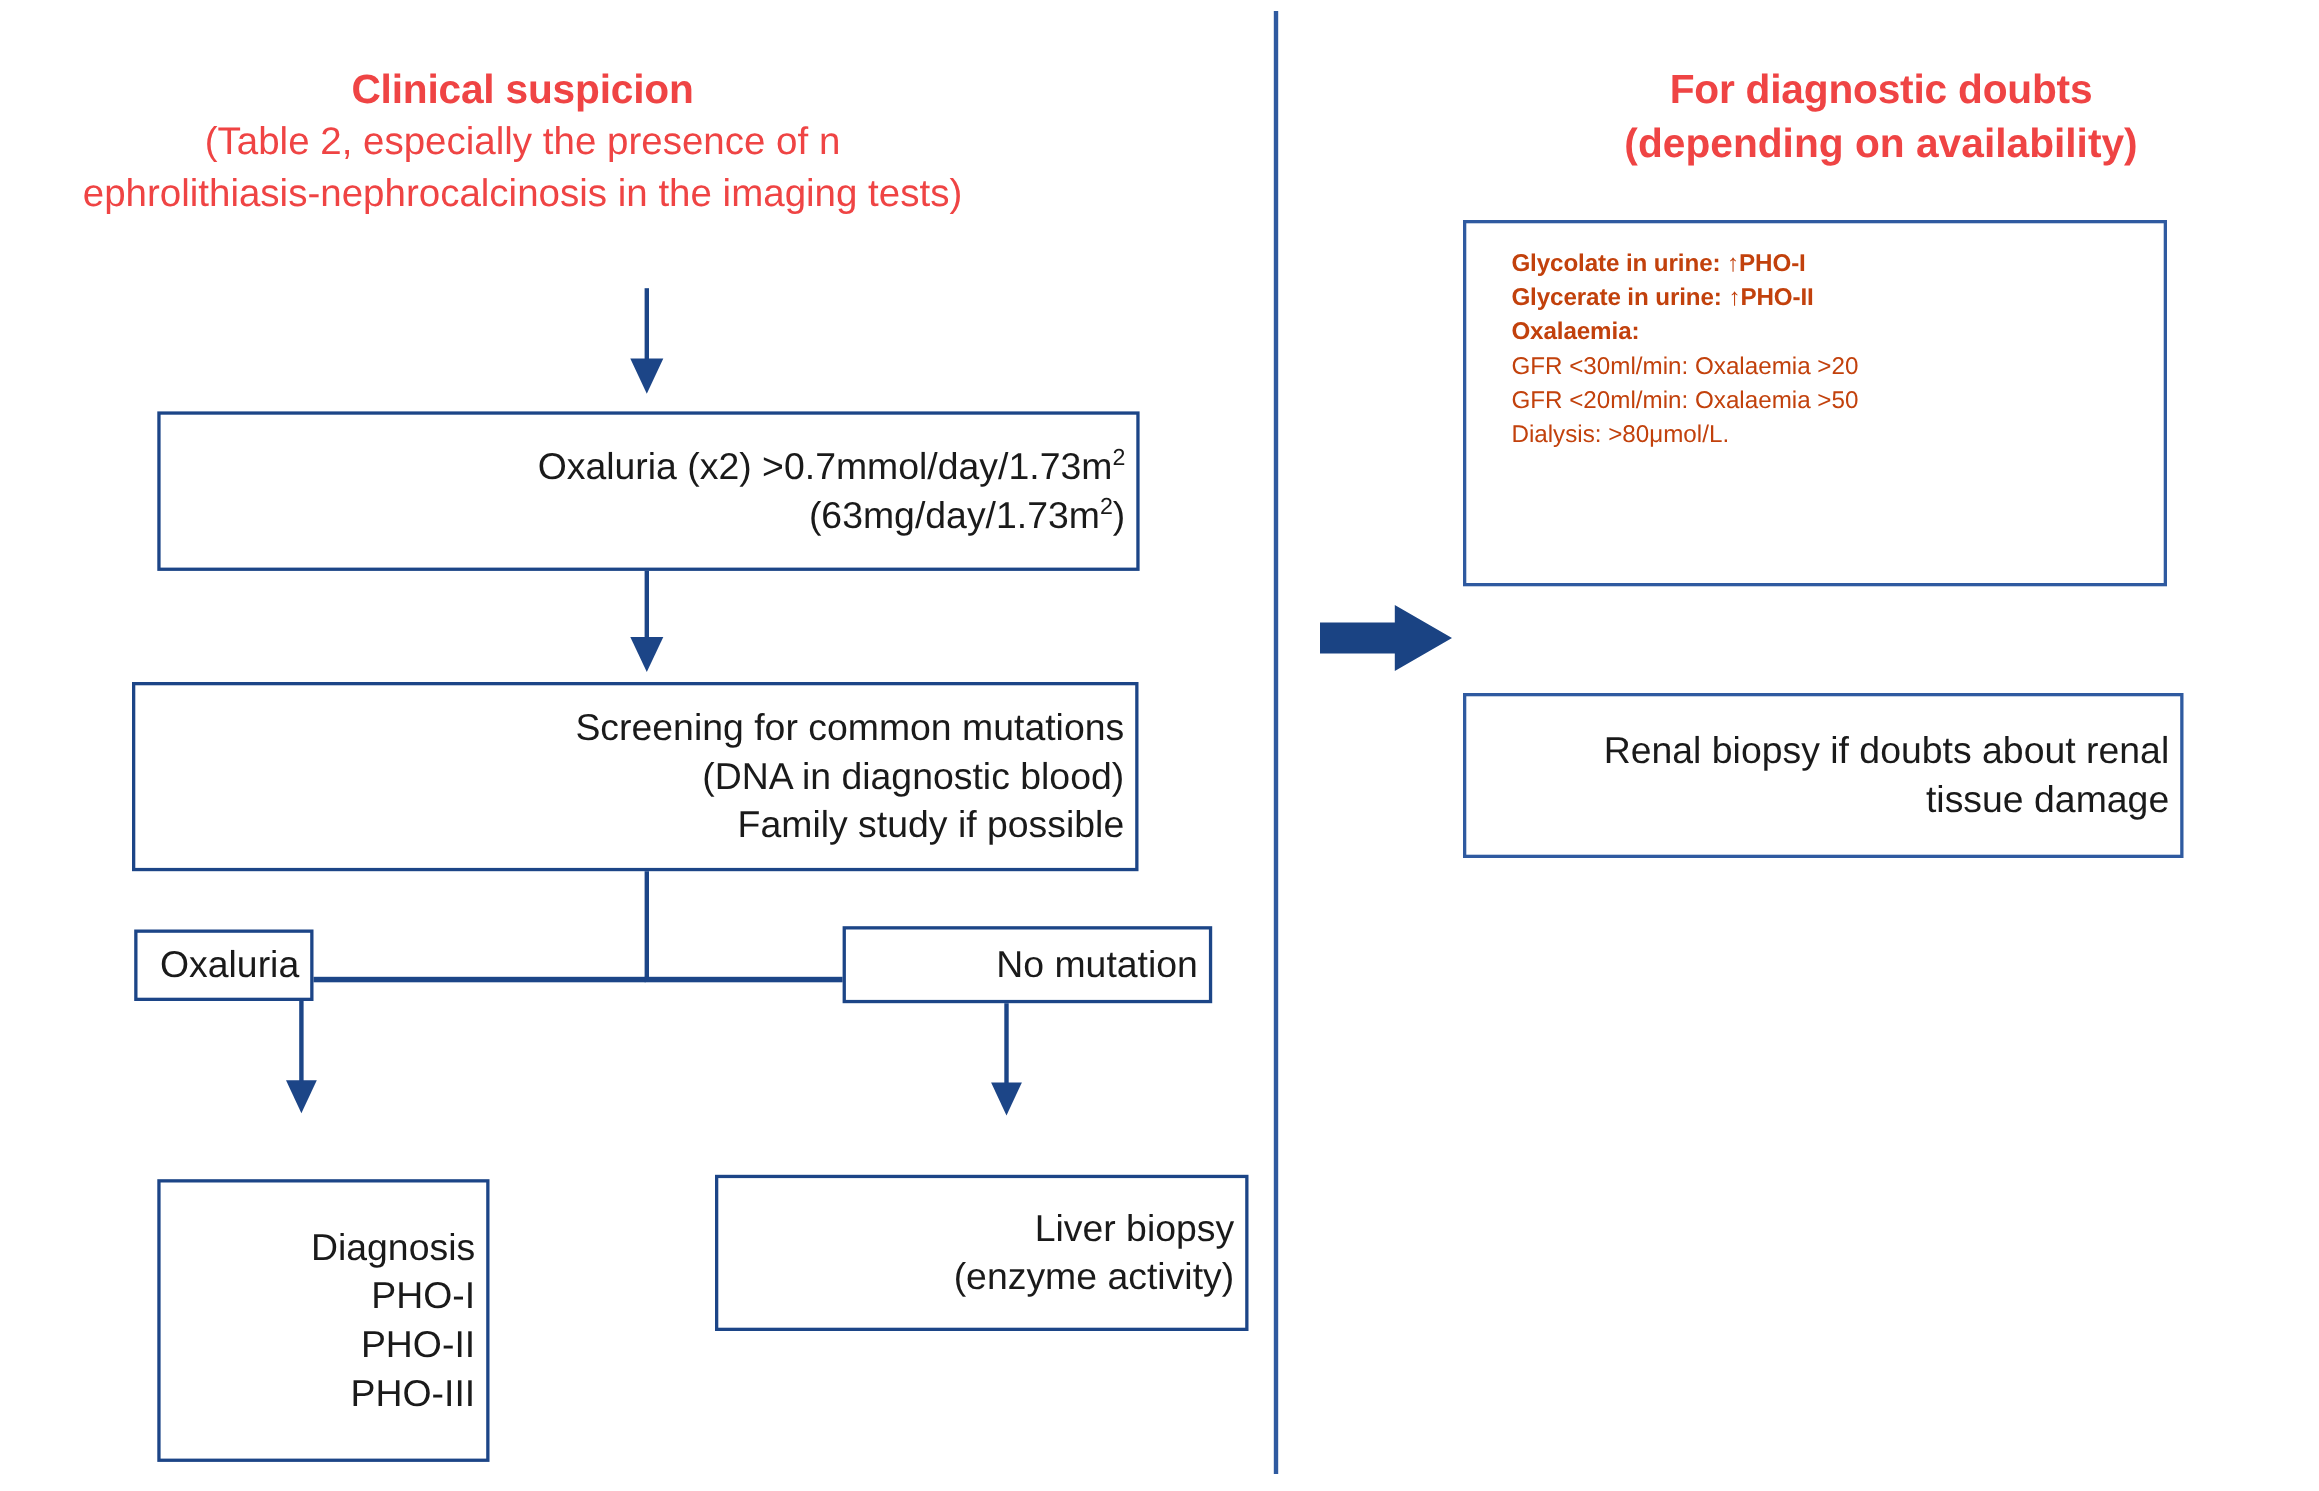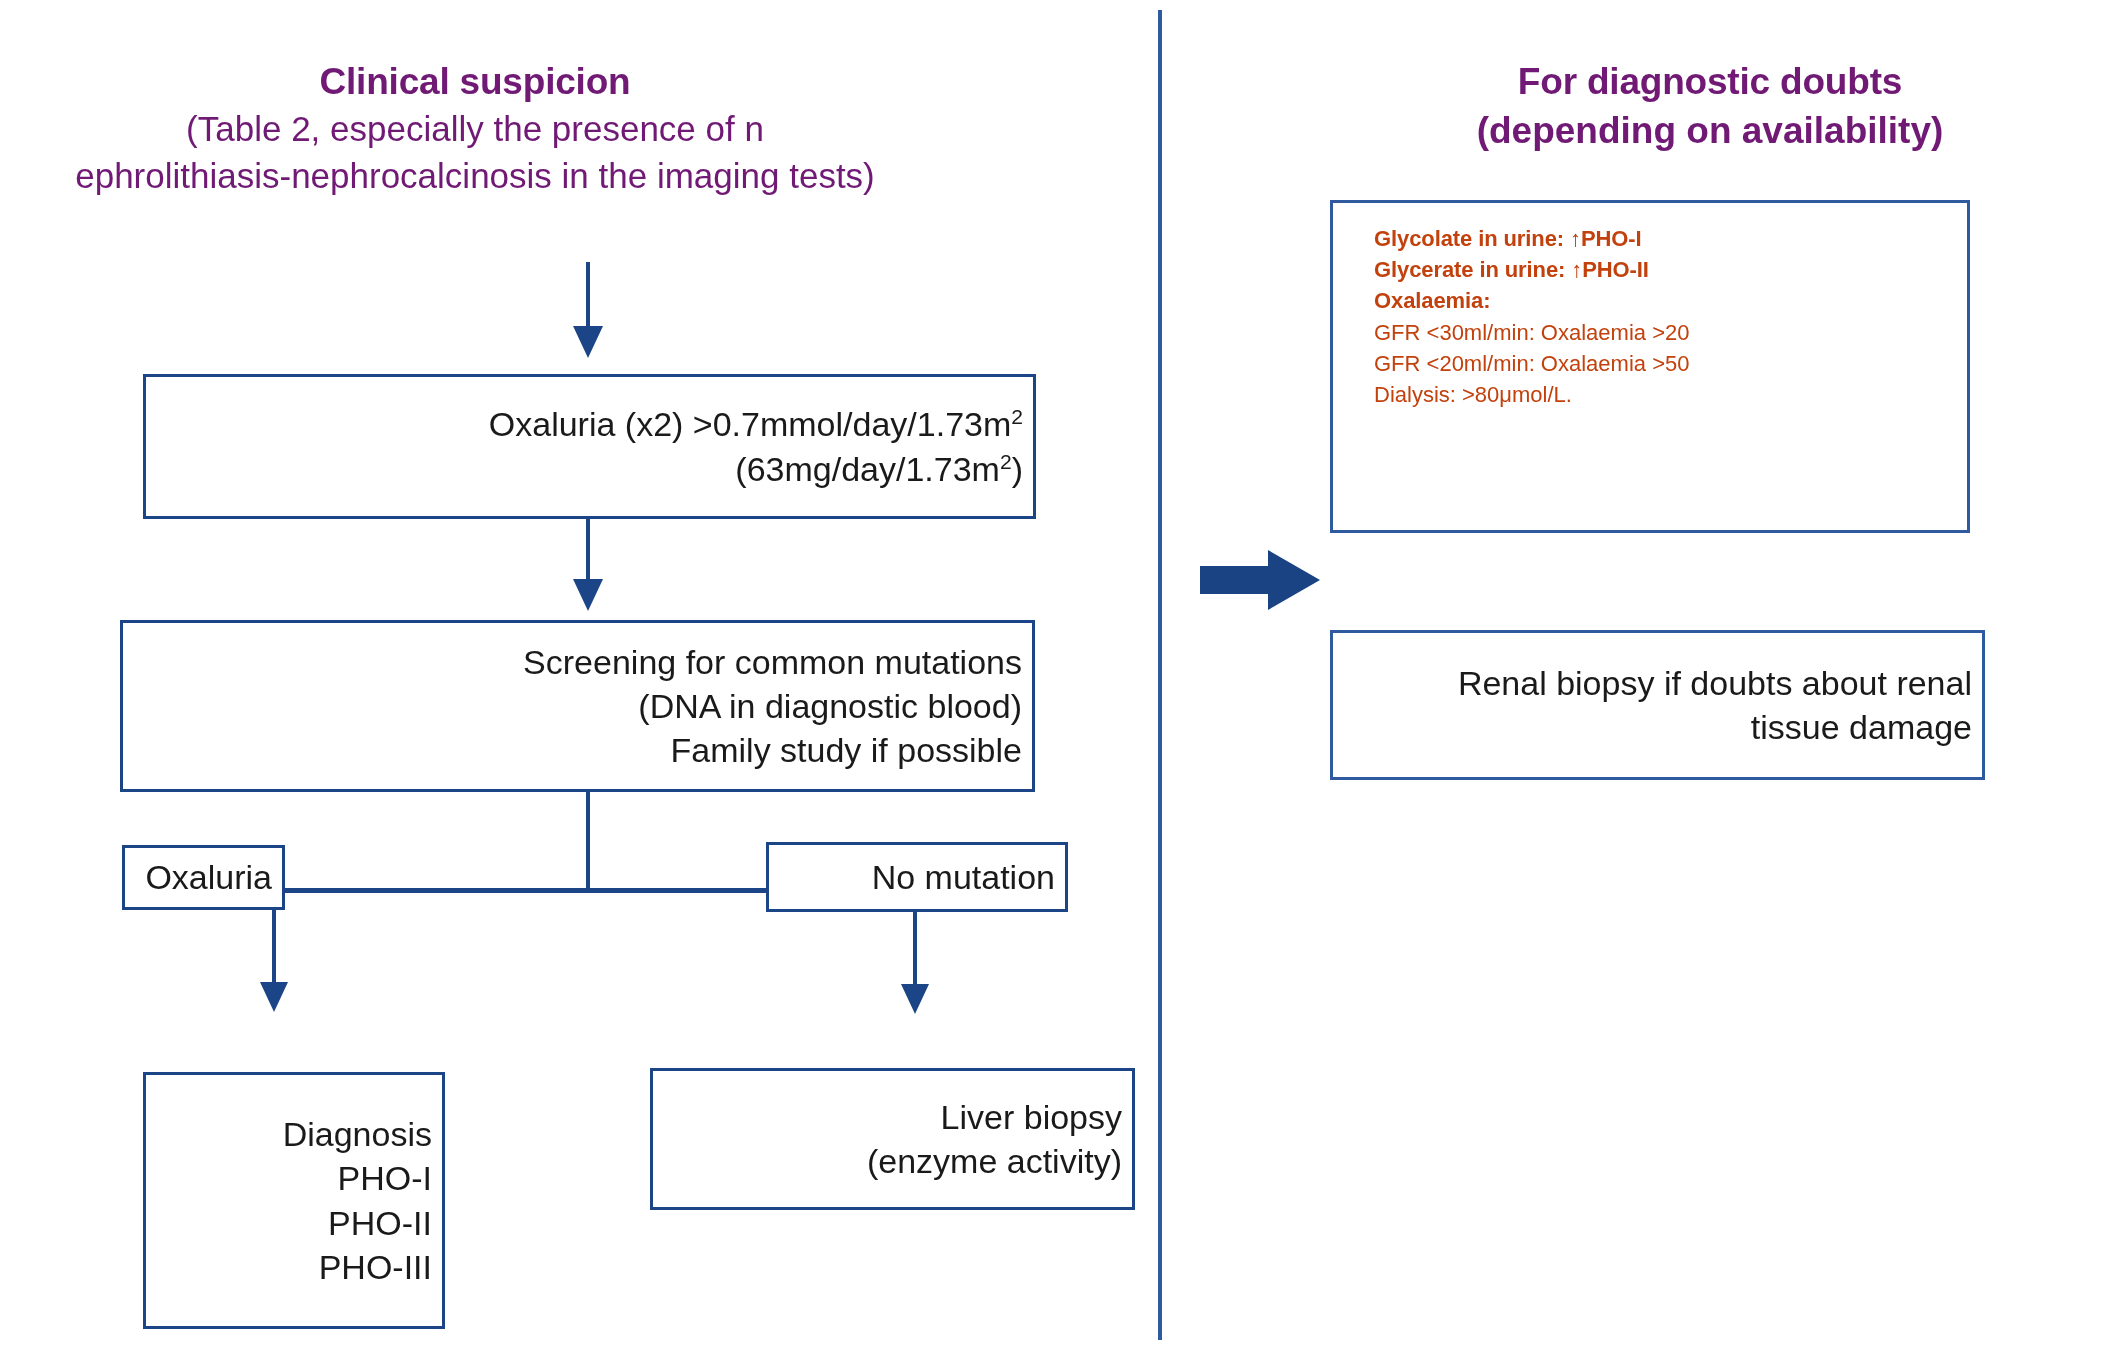--- a/index.html
+++ b/index.html
@@ -40,21 +40,21 @@
   }
   .box .l {
     display: block;
     white-space: nowrap;
   }
 
   
   .heading {
     position: absolute;
     text-align: center;
-    color: #701a75;
+    color: #ef4444;
   }
   .heading .title {
     display: block;
     font-weight: bold;
     font-size: 37px;
     line-height: 1.30;
     letter-spacing: -0.2px;
   }
   .heading .sub {
     display: block;
@@ -164,21 +164,21 @@
   <div class="vline" style="left:586px; top:792px; height:100px;"></div>
   <div class="hline" style="left:283px; top:888px; width:304px;"></div>
   <div class="hline" style="left:586px; top:888px; width:183px;"></div>
 
   <div class="box" style="left:122px; top:845px; width:163px; height:65px; font-size:34px;">
     <span class="lines">
       <span class="l">Oxaluria</span>
     </span>
   </div>
 
-  <div class="box" style="left:766px; top:842px; width:302px; height:70px; font-size:34px;">
+  <div class="box" style="left:766px; top:842px; width:336px; height:70px; font-size:34px;">
     <span class="lines">
       <span class="l">No mutation</span>
     </span>
   </div>
 
   <div class="vline" style="left:272px; top:910px; height:75px;"></div>
   <div class="arrowhead-down small" style="left:260px; top:982px;"></div>
 
   <div class="vline" style="left:913px; top:912px; height:75px;"></div>
   <div class="arrowhead-down small" style="left:901px; top:984px;"></div>

